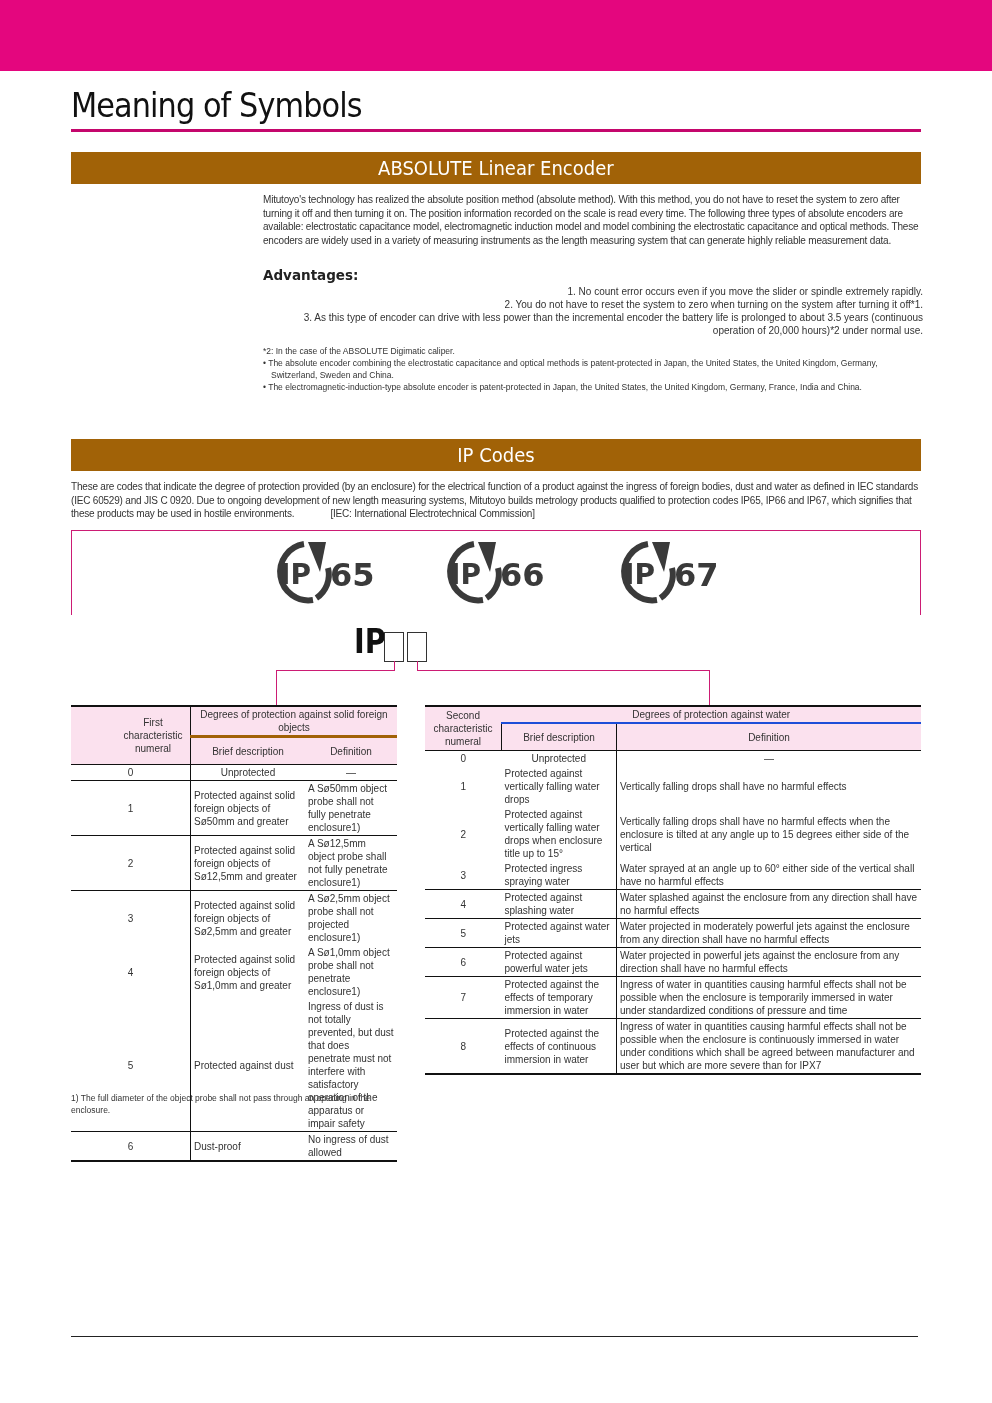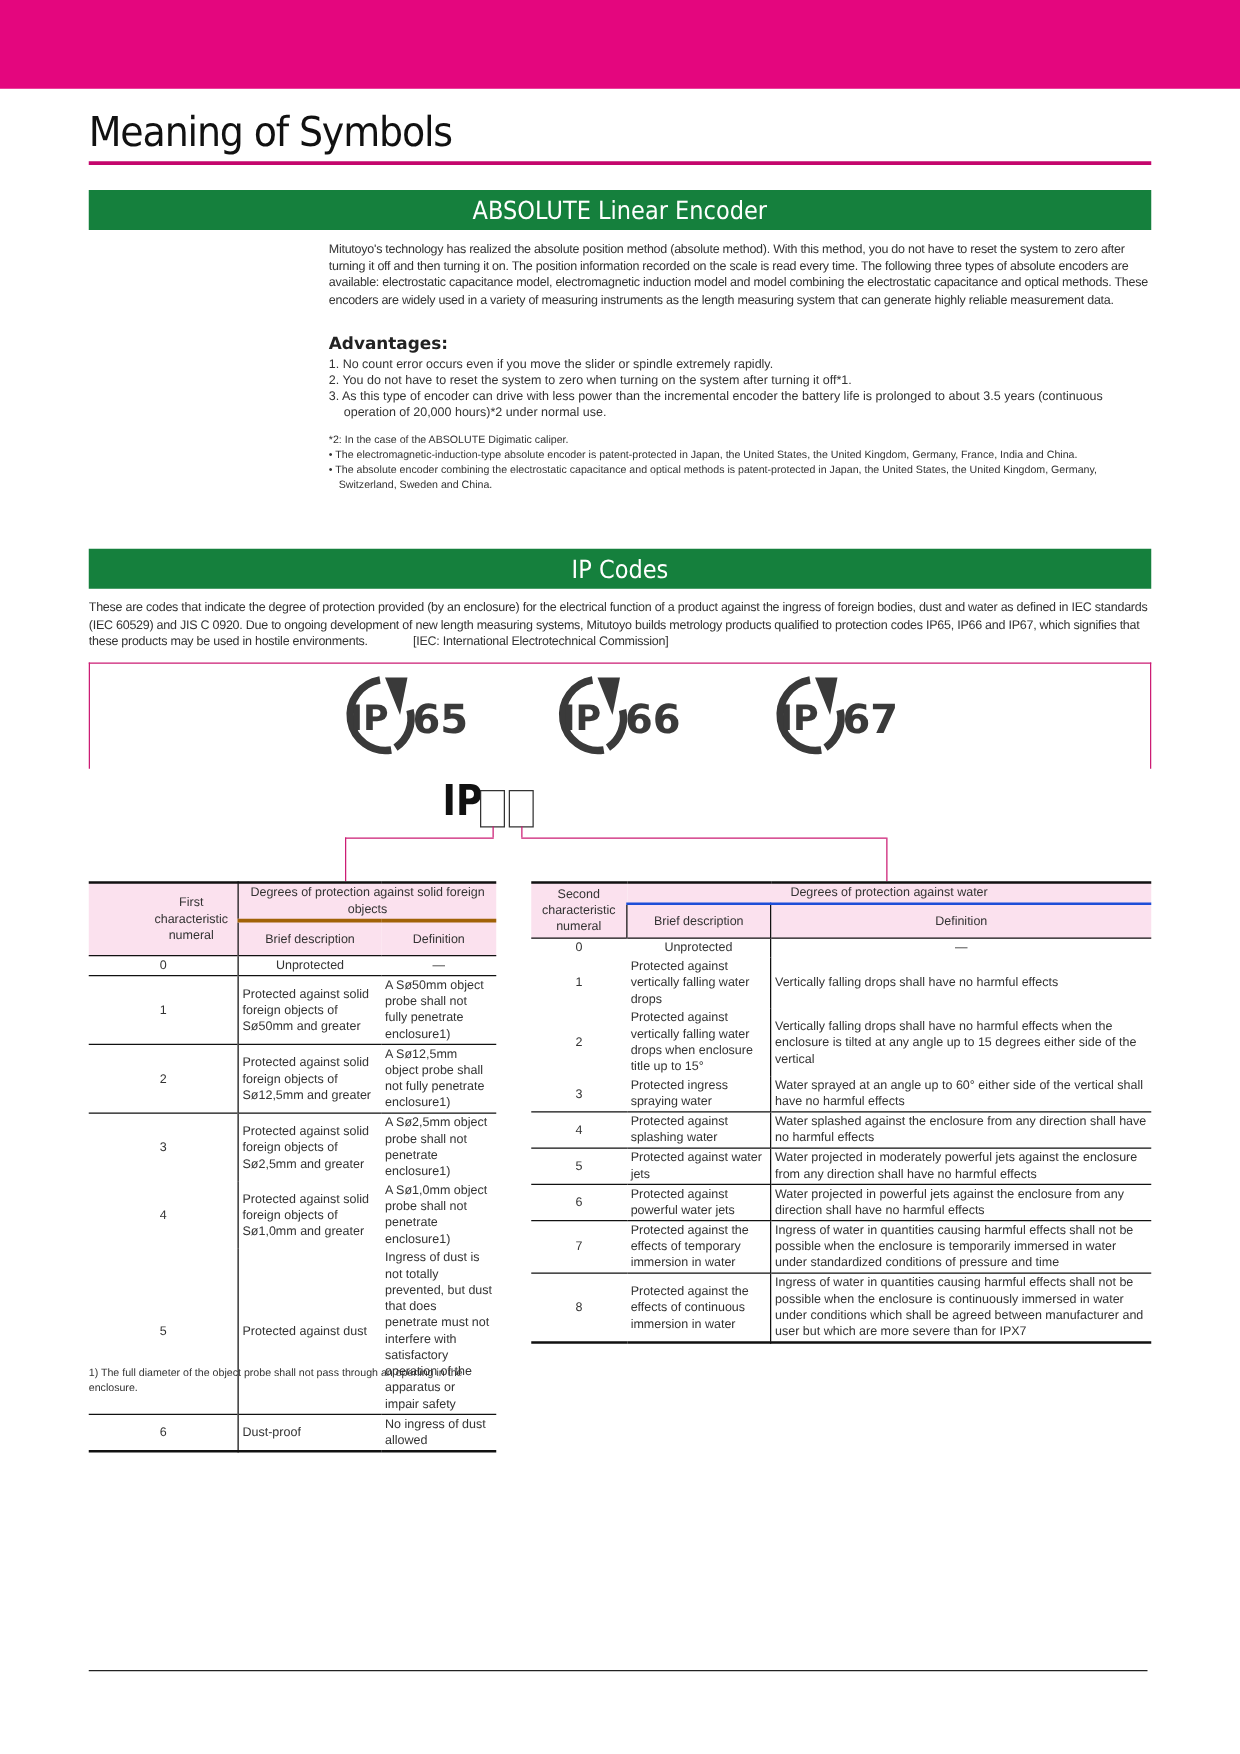--- a/index.html
+++ b/index.html
@@ -1,25 +1,25 @@
 <!DOCTYPE html>
 <html><head>
 <meta charset="utf-8">
 <style>
   html, body { margin:0; padding:0; background:#ffffff; }
   body { width:992px; height:1403px; position:relative; overflow:hidden; font-family:"Liberation Sans", sans-serif; color:#222; }
   .topbar { position:absolute; left:0; top:0; width:992px; height:71px; background:#e4067e; }
   .page-title { position:absolute; left:71px; top:86px; font-family:"DejaVu Sans", sans-serif; font-size:33px; font-weight:normal; letter-spacing:-1px; color:#111; transform:scaleX(0.92); transform-origin:left top; margin:0; }
   .title-rule { position:absolute; left:71px; top:129px; width:850px; height:3px; background:#c4066c; }
-  .section-bar { position:absolute; left:71px; width:850px; height:32px; background:#15803d; color:#fff; text-align:center; font-family:"DejaVu Sans", sans-serif; font-size:20px; line-height:33px; }
+  .section-bar { position:absolute; left:71px; width:850px; height:32px; background:#a16207; color:#fff; text-align:center; font-family:"DejaVu Sans", sans-serif; font-size:20px; line-height:33px; }
   .section-bar span { display:inline-block; transform:scaleX(0.9); }
   .body-text { position:absolute; font-size:10px; line-height:13.5px; color:#333; letter-spacing:-0.2px; }
   .body-text p { margin:0; }
   .adv-title { position:absolute; left:263px; top:267px; font-family:"DejaVu Sans", sans-serif; font-weight:bold; font-size:13.5px; color:#222; }
-  .adv-list { position:absolute; left:263px; top:285px; width:660px; font-size:10px; line-height:13px; color:#333; margin:0; padding:0; list-style:none; }
+  .adv-list { position:absolute; left:263px; top:285px; width:660px; font-size:10px; line-height:13px; color:#333; margin:0; padding:0; list-style:none;text-align:right; }
   .adv-list li { padding-left:12px; text-indent:-12px; }
   .notes { position:absolute; left:263px; top:345px; width:660px; font-size:8.5px; line-height:12px; color:#333; }
   .notes div { margin:0; }
   .notes .bullet { padding-left:8px; text-indent:-8px; }
   .ip-frame { position:absolute; left:71px; top:530px; width:848px; height:84px; border:1px solid #cc1c74; border-bottom:none; }
   .ip-logo { position:absolute; top:538px; width:110px; height:68px; }
   .ip-big { position:absolute; left:354px; top:624px; font-family:"DejaVu Sans", sans-serif; font-weight:bold; font-size:34px; line-height:34px; color:#111; transform:scaleX(0.85); transform-origin:left top; }
   .ip-box { position:absolute; top:632px; width:18px; height:28px; border:1px solid #333; background:#fff; }
   .conn { position:absolute; background:#cc1c74; }
   table.ip { position:absolute; border-collapse:collapse; font-size:10px; line-height:13px; color:#333; }
@@ -46,22 +46,22 @@
     <p>Mitutoyo's technology has realized the absolute position method (absolute method). With this method, you do not have to reset the system to zero after turning it off and then turning it on. The position information recorded on the scale is read every time. The following three types of absolute encoders are available: electrostatic capacitance model, electromagnetic induction model and model combining the electrostatic capacitance and optical methods. These encoders are widely used in a variety of measuring instruments as the length measuring system that can generate highly reliable measurement data.</p>
   </div>
 <div class="adv-title">Advantages:</div>
 <ul class="adv-list">
   <li>1. No count error occurs even if you move the slider or spindle extremely rapidly.</li>
   <li>2. You do not have to reset the system to zero when turning on the system after turning it off*1.</li>
   <li>3. As this type of encoder can drive with less power than the incremental encoder the battery life is prolonged to about 3.5 years (continuous operation of 20,000 hours)*2 under normal use.</li>
 </ul>
 <div class="notes">
   <div>*2: In the case of the ABSOLUTE Digimatic caliper.</div>
+  <div class="bullet">• The absolute encoder combining the electrostatic capacitance and optical methods is patent-protected in Japan, the United States, the United Kingdom, Germany, Switzerland, Sweden and China.</div>
   <div class="bullet">• The electromagnetic-induction-type absolute encoder is patent-protected in Japan, the United States, the United Kingdom, Germany, France, India and China.</div>
-  <div class="bullet">• The absolute encoder combining the electrostatic capacitance and optical methods is patent-protected in Japan, the United States, the United Kingdom, Germany, Switzerland, Sweden and China.</div>
 </div>
 
 <div class="section-bar" style="top:439px;"><span>IP Codes</span></div>
 <div class="body-text" style="left:71px; top:480px; width:850px;">
   <p><span>These are codes that indicate the degree of protection provided (by an enclosure) for the electrical function of a product against the ingress of foreign bodies, dust and water as defined in IEC standards (IEC 60529) and JIS C 0920. Due to ongoing development of new length measuring systems, Mitutoyo builds metrology products qualified to protection codes IP65, IP66 and IP67, which signifies that these products may be used in hostile environments.</span>&nbsp;&nbsp;&nbsp;&nbsp;&nbsp;&nbsp;&nbsp;&nbsp;&nbsp;&nbsp;&nbsp;&nbsp;&nbsp;&nbsp;<span>[IEC: International Electrotechnical Commission]</span></p>
 </div>
 
 <div class="ip-frame"></div>
 
 <svg class="ip-logo" style="left:268px;" viewBox="0 0 110 68">
@@ -119,21 +119,21 @@
       <td>A Sø50mm object probe shall not fully penetrate enclosure1)</td>
     </tr>
     <tr class="bb">
       <td class="c">2</td>
       <td class="bl">Protected against solid foreign objects of Sø12,5mm and greater</td>
       <td>A Sø12,5mm object probe shall not fully penetrate enclosure1)</td>
     </tr>
     <tr>
       <td class="c">3</td>
       <td class="bl">Protected against solid foreign objects of Sø2,5mm and greater</td>
-      <td>A Sø2,5mm object probe shall not penetrate enclosure1)</td>
+      <td>A Sø2,5mm object probe shall not projected enclosure1)</td>
     </tr>
     <tr>
       <td class="c">4</td>
       <td class="bl">Protected against solid foreign objects of Sø1,0mm and greater</td>
       <td>A Sø1,0mm object probe shall not penetrate enclosure1)</td>
     </tr>
     <tr class="bb">
       <td class="c">5</td>
       <td class="bl">Protected against dust</td>
       <td>Ingress of dust is not totally prevented, but dust that does penetrate must not interfere with satisfactory operation of the apparatus or impair safety</td>

